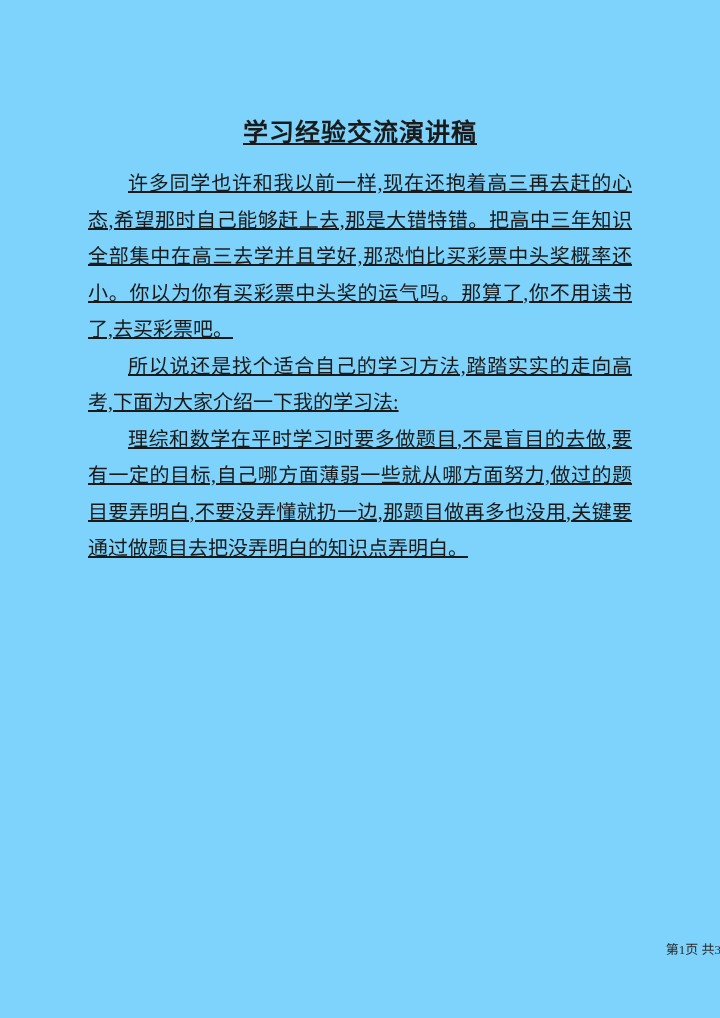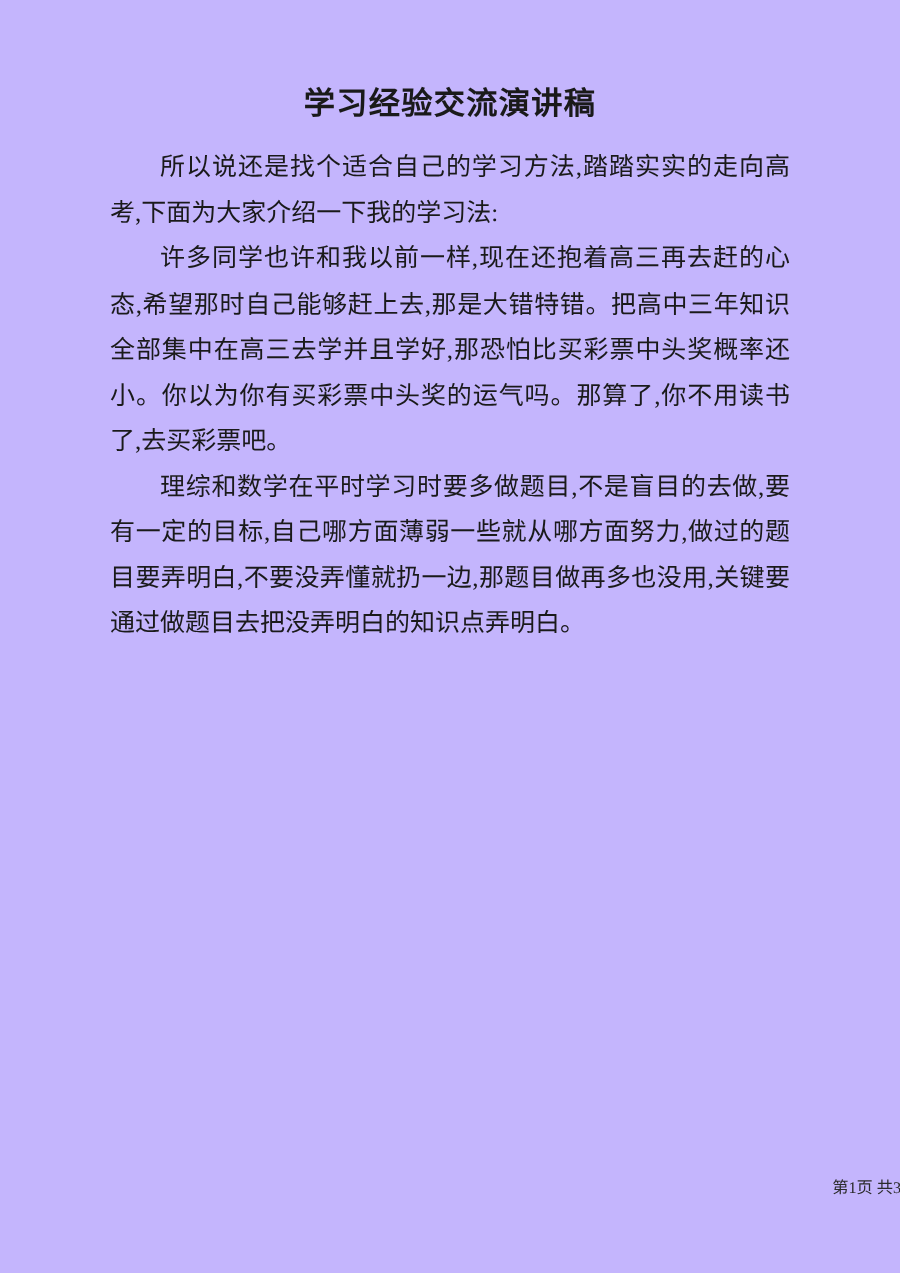--- a/index.html
+++ b/index.html
@@ -11,23 +11,24 @@
     width: 720px;
     height: 1018px;
     position: relative;
     overflow: hidden;
     font-family: "Liberation Serif", "DejaVu Serif", serif;
     color: #1a1a1a;
   }
   .page {
     position: absolute;
     inset: 0;
-    background: #c4b5fd;
+    background: #7dd3fc;
     box-sizing: border-box;
-    padding-top: 69px;
+    padding-top: 118px;
+    text-decoration: underline;
   }
   .doc-title {
     text-align: center;
     font-size: 25px;
     font-weight: bold;
     line-height: 30px;
     margin: 0 0 17px 0;
     letter-spacing: 1px;
   }
   .doc-body {
@@ -53,19 +54,19 @@
     margin-left: 14px;
   }
 </style>
 </head>
 <body>
 
 <div class="page">
   <h1 class="doc-title">学习经验交流演讲稿</h1>
 
   <div class="doc-body">
+    <p>许多同学也许和我以前一样,现在还抱着高三再去赶的心态,希望那时自己能够赶上去,那是大错特错。把高中三年知识全部集中在高三去学并且学好,那恐怕比买彩票中头奖概率还小。你以为你有买彩票中头奖的运气吗。那算了,你不用读书了,去买彩票吧。</p>
     <p>所以说还是找个适合自己的学习方法,踏踏实实的走向高考,下面为大家介绍一下我的学习法:</p>
-    <p>许多同学也许和我以前一样,现在还抱着高三再去赶的心态,希望那时自己能够赶上去,那是大错特错。把高中三年知识全部集中在高三去学并且学好,那恐怕比买彩票中头奖概率还小。你以为你有买彩票中头奖的运气吗。那算了,你不用读书了,去买彩票吧。</p>
     <p>理综和数学在平时学习时要多做题目,不是盲目的去做,要有一定的目标,自己哪方面薄弱一些就从哪方面努力,做过的题目要弄明白,不要没弄懂就扔一边,那题目做再多也没用,关键要通过做题目去把没弄明白的知识点弄明白。</p>
   </div>
 
   <div class="page-footer">第1页 共3页</div>
 </div>
 
 </body></html>

